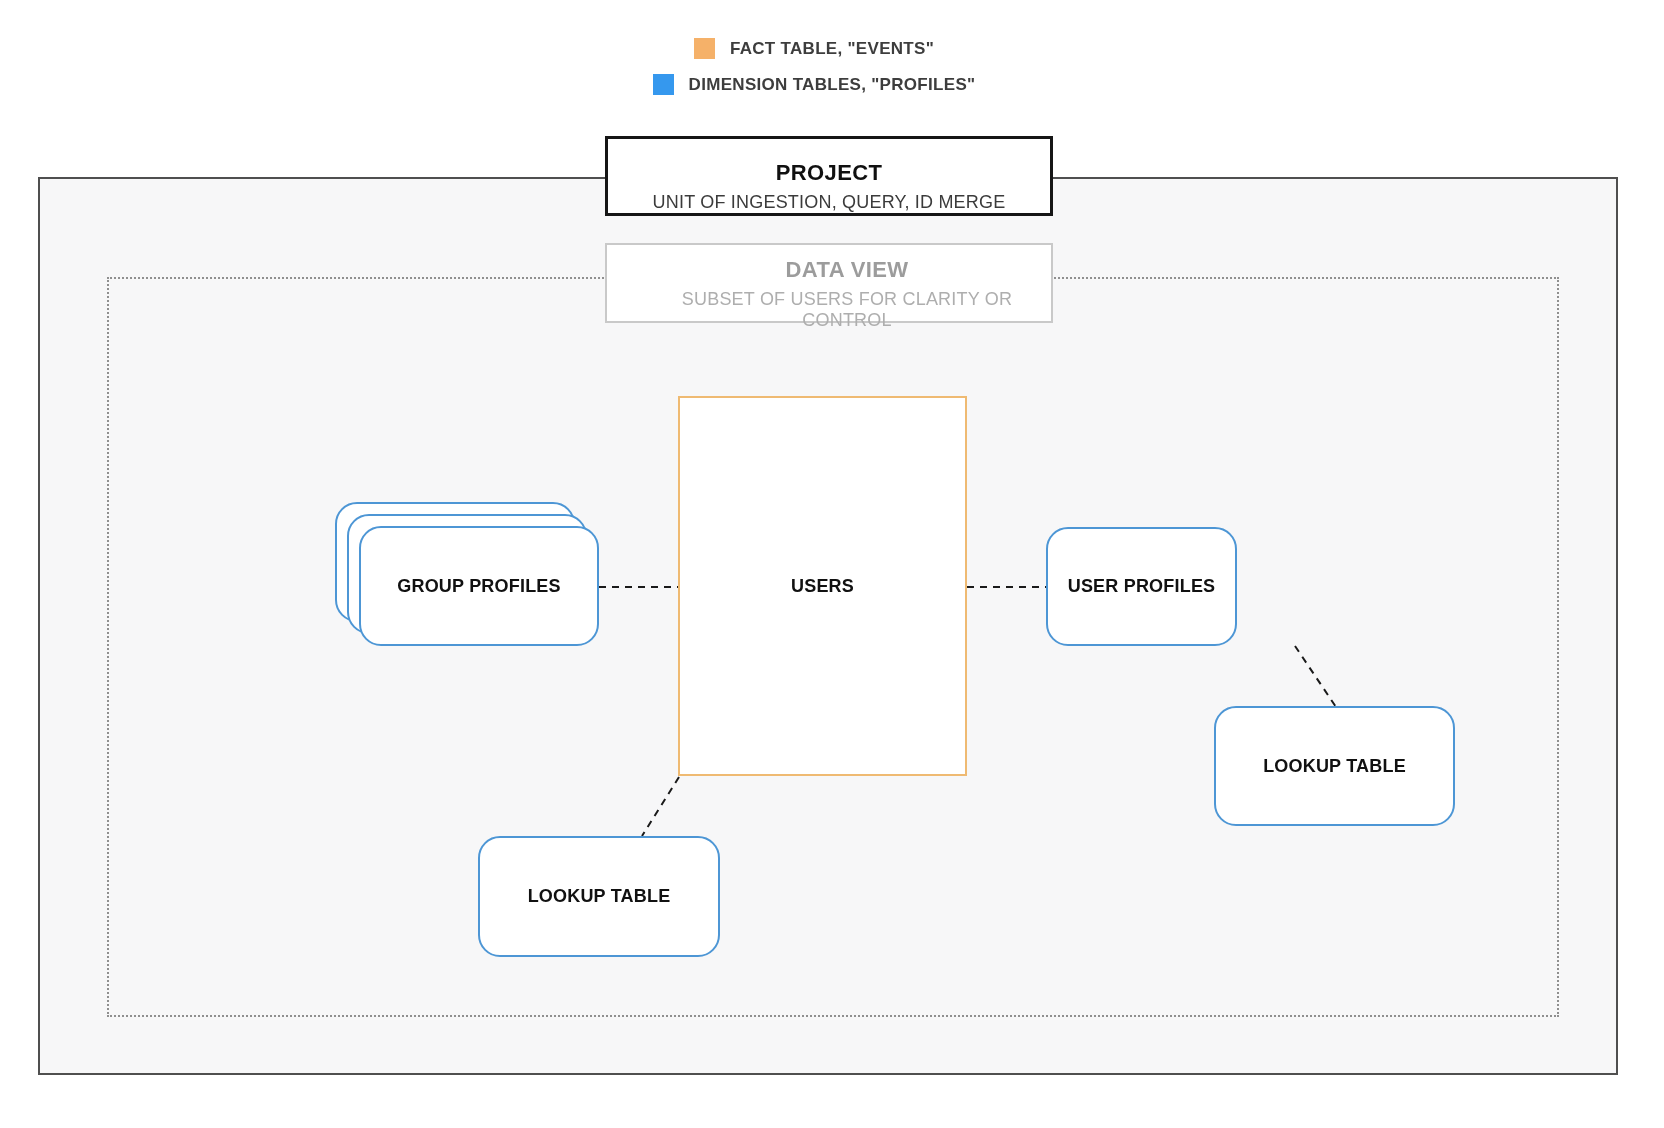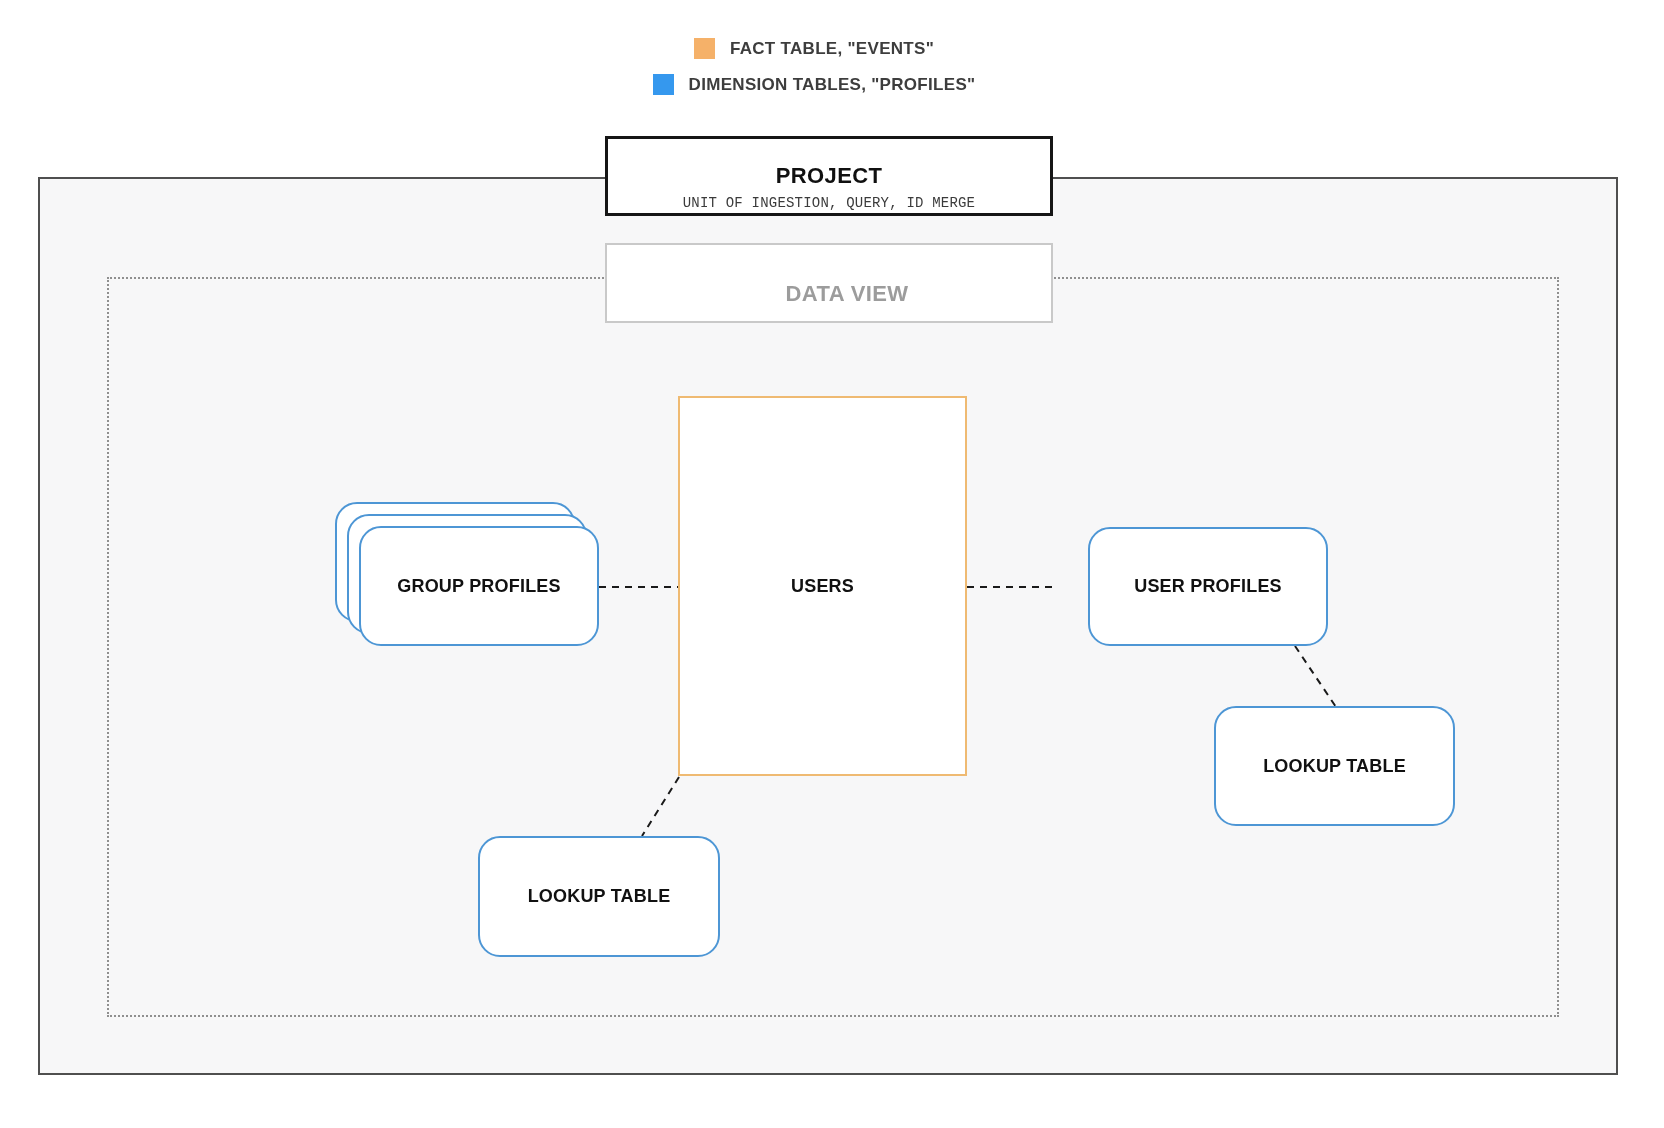--- a/index.html
+++ b/index.html
@@ -40,42 +40,42 @@
   
   .banner {
     position: absolute; left: 605px; width: 448px; height: 80px;
     box-sizing: border-box; background: #ffffff;
     display: flex; flex-direction: column; align-items: center; justify-content: center;
     gap: 6px; text-align: center; z-index: 4;
   }
   .project-banner { top: 136px; border: 3px solid #161616; }
   .dataview-banner { top: 243px; border: 2px solid #c9c9c9; padding-left: 36px; }
   .banner-title { font-size: 22px; font-weight: bold; letter-spacing: 0.4px; margin-top: 21px; }
-  .banner-sub { font-size: 14px; letter-spacing: 0.2px; font-family: Liberation Mono, monospace; }
+  .banner-sub { font-size: 18px; letter-spacing: 0.2px; }
   .project-banner .banner-title { color: #101010; }
   .project-banner .banner-sub { color: #3b3b3b; }
   .dataview-banner .banner-title { color: #9c9c9c; }
   .dataview-banner .banner-sub { color: #aeaeae; }
 
   
   svg.connectors { position: absolute; left: 0; top: 0; z-index: 2; }
 
   
   .node {
     position: absolute; box-sizing: border-box; background: #ffffff;
     display: flex; align-items: center; justify-content: center;
     z-index: 3; font-size: 18px; font-weight: bold; color: #111111;
     letter-spacing: 0.2px; text-align: center;
   }
   .fact-node {
     left: 678px; top: 396px; width: 289px; height: 380px;
     border: 2px solid #efba72; border-radius: 0;
   }
   .dim-node { border: 2px solid #4d96d5; border-radius: 22px; }
-  .node-user      { left: 1088px; top: 527px; width: 240px; height: 119px; }
+  .node-user      { left: 1046px; top: 527px; width: 191px; height: 119px; }
   .node-lookup-r  { left: 1214px; top: 706px; width: 241px; height: 120px; }
   .node-lookup-b  { left: 478px;  top: 836px; width: 242px; height: 121px; }
   .stack-layer { position: absolute; width: 240px; height: 120px; z-index: 3; }
   .stack-back { left: 335px; top: 502px; }
   .stack-mid  { left: 347px; top: 514px; }
   .stack-front{ left: 359px; top: 526px; }
 </style>
 </head>
 <body>
 
@@ -94,20 +94,21 @@
 
 <div class="dotted-rect"></div>
 
 <div class="banner project-banner">
   <div class="banner-title">PROJECT</div>
   <div class="banner-sub">UNIT OF INGESTION, QUERY, ID MERGE</div>
 </div>
 
 <div class="banner dataview-banner">
   <div class="banner-title">DATA VIEW</div>
+  <div class="banner-sub">SUBSET OF USERS FOR CLARITY OR CONTROL</div>
 </div>
 
 <svg class="connectors" width="1664" height="1128" viewBox="0 0 1664 1128">
   <line x1="599" y1="587" x2="678" y2="587" stroke="#1a1a1a" stroke-width="2" stroke-dasharray="7 6"></line>
   <line x1="967" y1="587" x2="1056" y2="587" stroke="#1a1a1a" stroke-width="2" stroke-dasharray="7 6"></line>
   <line x1="1295" y1="646" x2="1336" y2="707" stroke="#1a1a1a" stroke-width="2" stroke-dasharray="7 6"></line>
   <line x1="679" y1="777" x2="642" y2="836" stroke="#1a1a1a" stroke-width="2" stroke-dasharray="7 6"></line>
 </svg>
 
 <div class="node dim-node stack-layer stack-back"></div>

